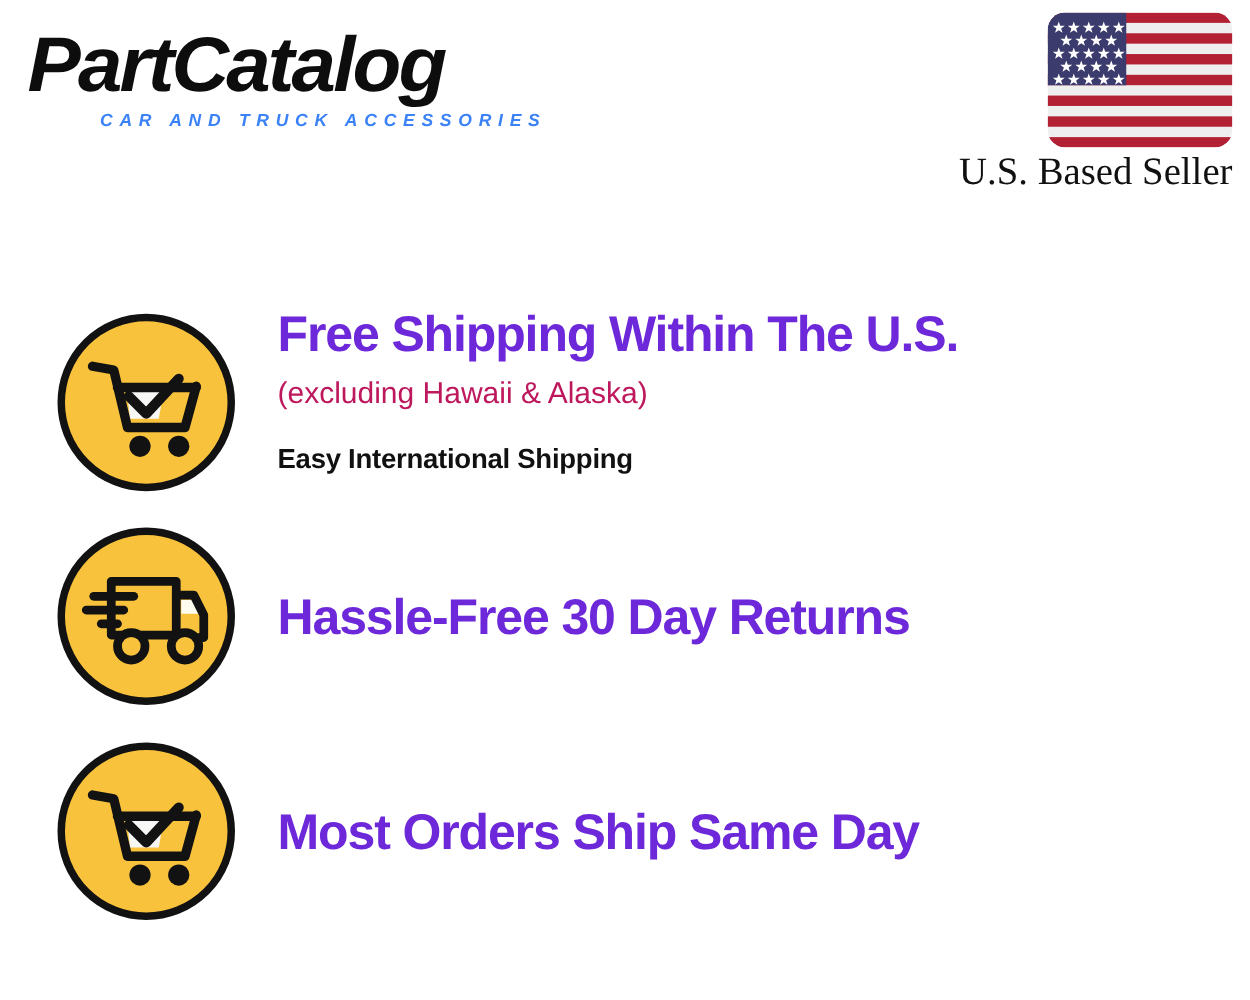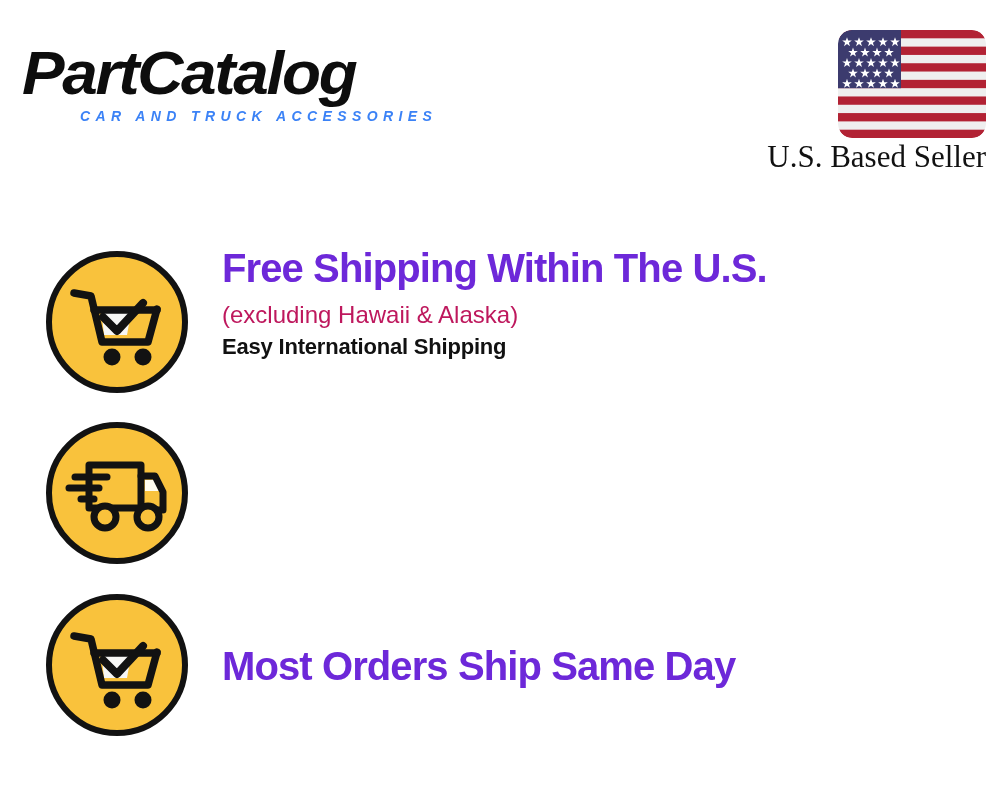--- a/index.html
+++ b/index.html
@@ -15,21 +15,20 @@
     font-family: "Liberation Sans", sans-serif;
     color: #111111;
   }
 
   
   #header {
     position: absolute;
     left: 0; top: 0;
     width: 988px;
     height: 170px;
-    margin-top: 20px;
   }
 
   #brand-logo {
     position: absolute;
     left: 22px;
     top: 18px;
     width: 470px;
     height: 100px;
   }
   #brand-wordmark {
@@ -145,21 +144,21 @@
     font-weight: 400;
     font-size: 23px;
     line-height: 32px;
     color: #1a1a1a;
     white-space: nowrap;
   }
 
   
   #feature-0-heading { margin-top: -5px; }
   #feature-0-note    { margin-top: 6px; }
-  #feature-0-intl    { margin-top: 0; }
+  #feature-0-intl    { margin-top: 20px; }
   #feature-0-intl-desc { margin-top: 2px; }
 
   
   #feature-1-heading { margin-top: 50px; }
   #feature-2-heading { margin-top: 50px; }
 </style>
 </head>
 <body>
 
 <div id="header">
@@ -262,20 +261,23 @@
         <path d="M25 68 L55 68"></path>
         <path d="M37 79 L50 79"></path>
       </g>
       <g fill="#F9C23C" stroke="#121212" stroke-width="7">
         <circle cx="61" cy="97" r="11"></circle>
         <circle cx="104" cy="97" r="11"></circle>
       </g>
     </svg>
   </div>
 
+  <div class="feature-text">
+    <div class="feature-heading" id="feature-1-heading">Hassle-Free 30 Day Returns</div>
+  </div>
 </div>
 
 <div class="feature-row" id="feature-row-2">
 
   <div class="feature-icon">
     <svg width="146" height="146" viewBox="0 0 146 146" xmlns="http://www.w3.org/2000/svg">
       <circle cx="73" cy="73" r="68" fill="#F9C23C" stroke="#121212" stroke-width="6"></circle>
       <path d="M57 58 L88 58 L83 86 L60 86 Z" fill="#F7F7F5"></path>
       <g fill="none" stroke="#121212" stroke-width="7.5" stroke-linecap="round" stroke-linejoin="round">
         <path d="M30 44 L47 47 L58 93 L104 93 L113 60"></path>

